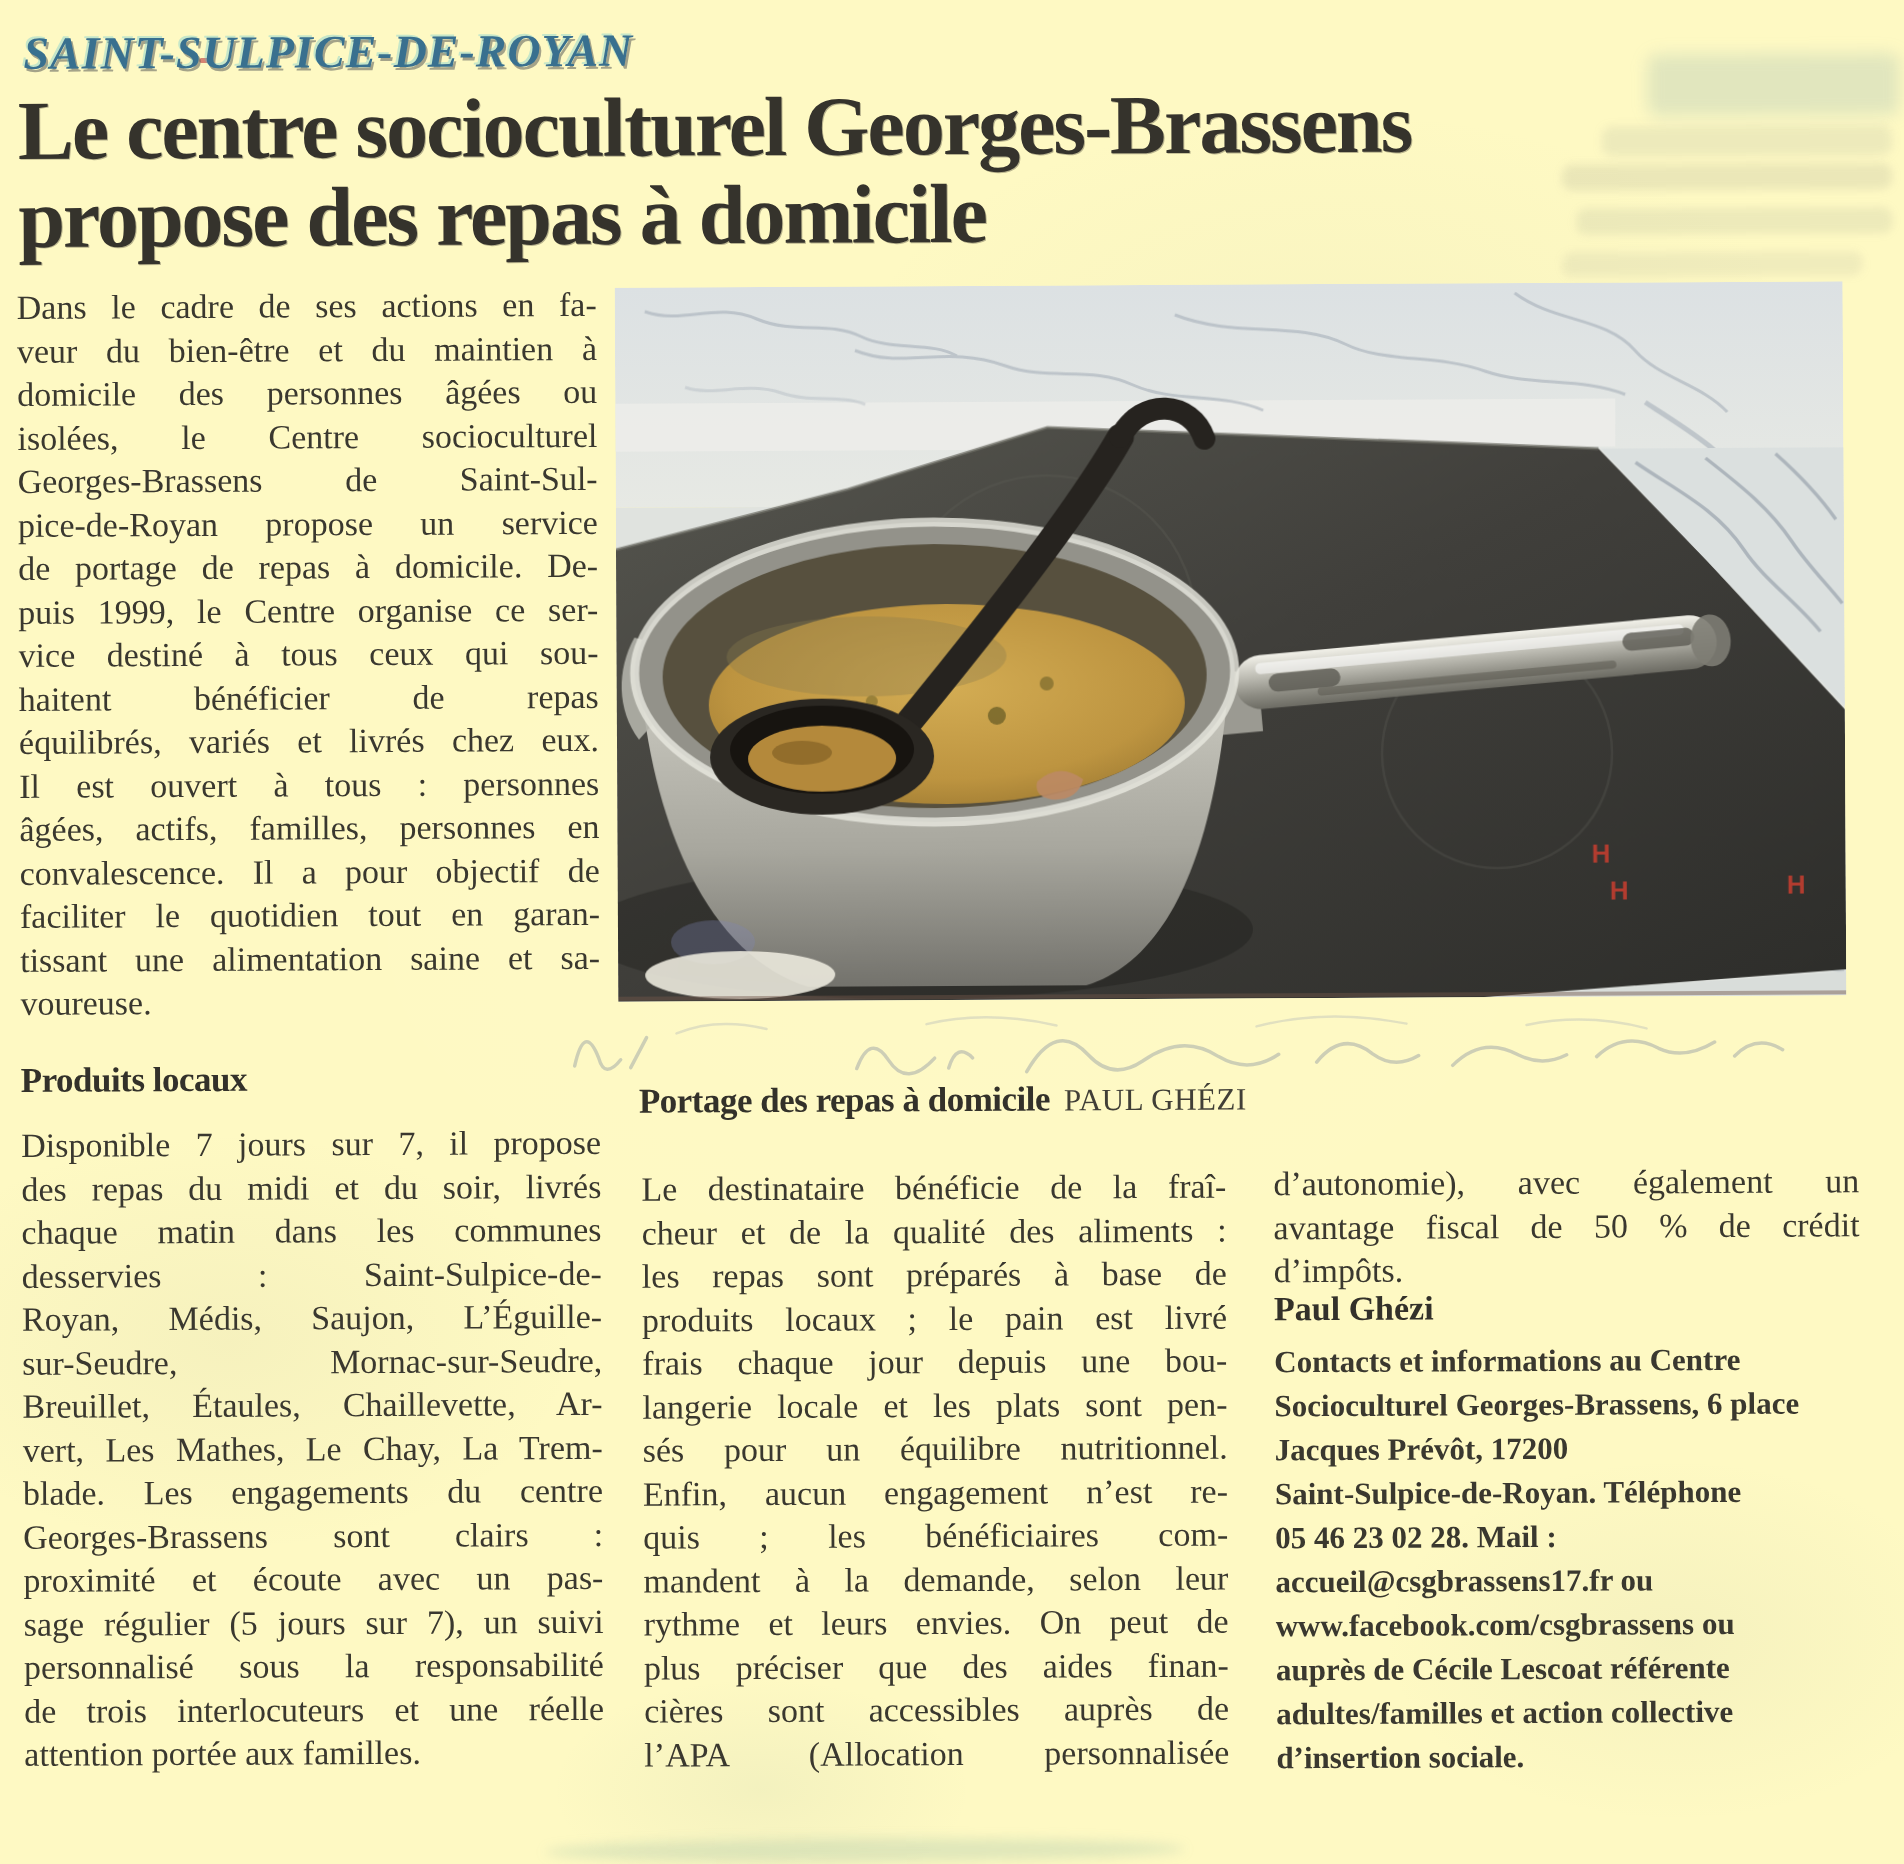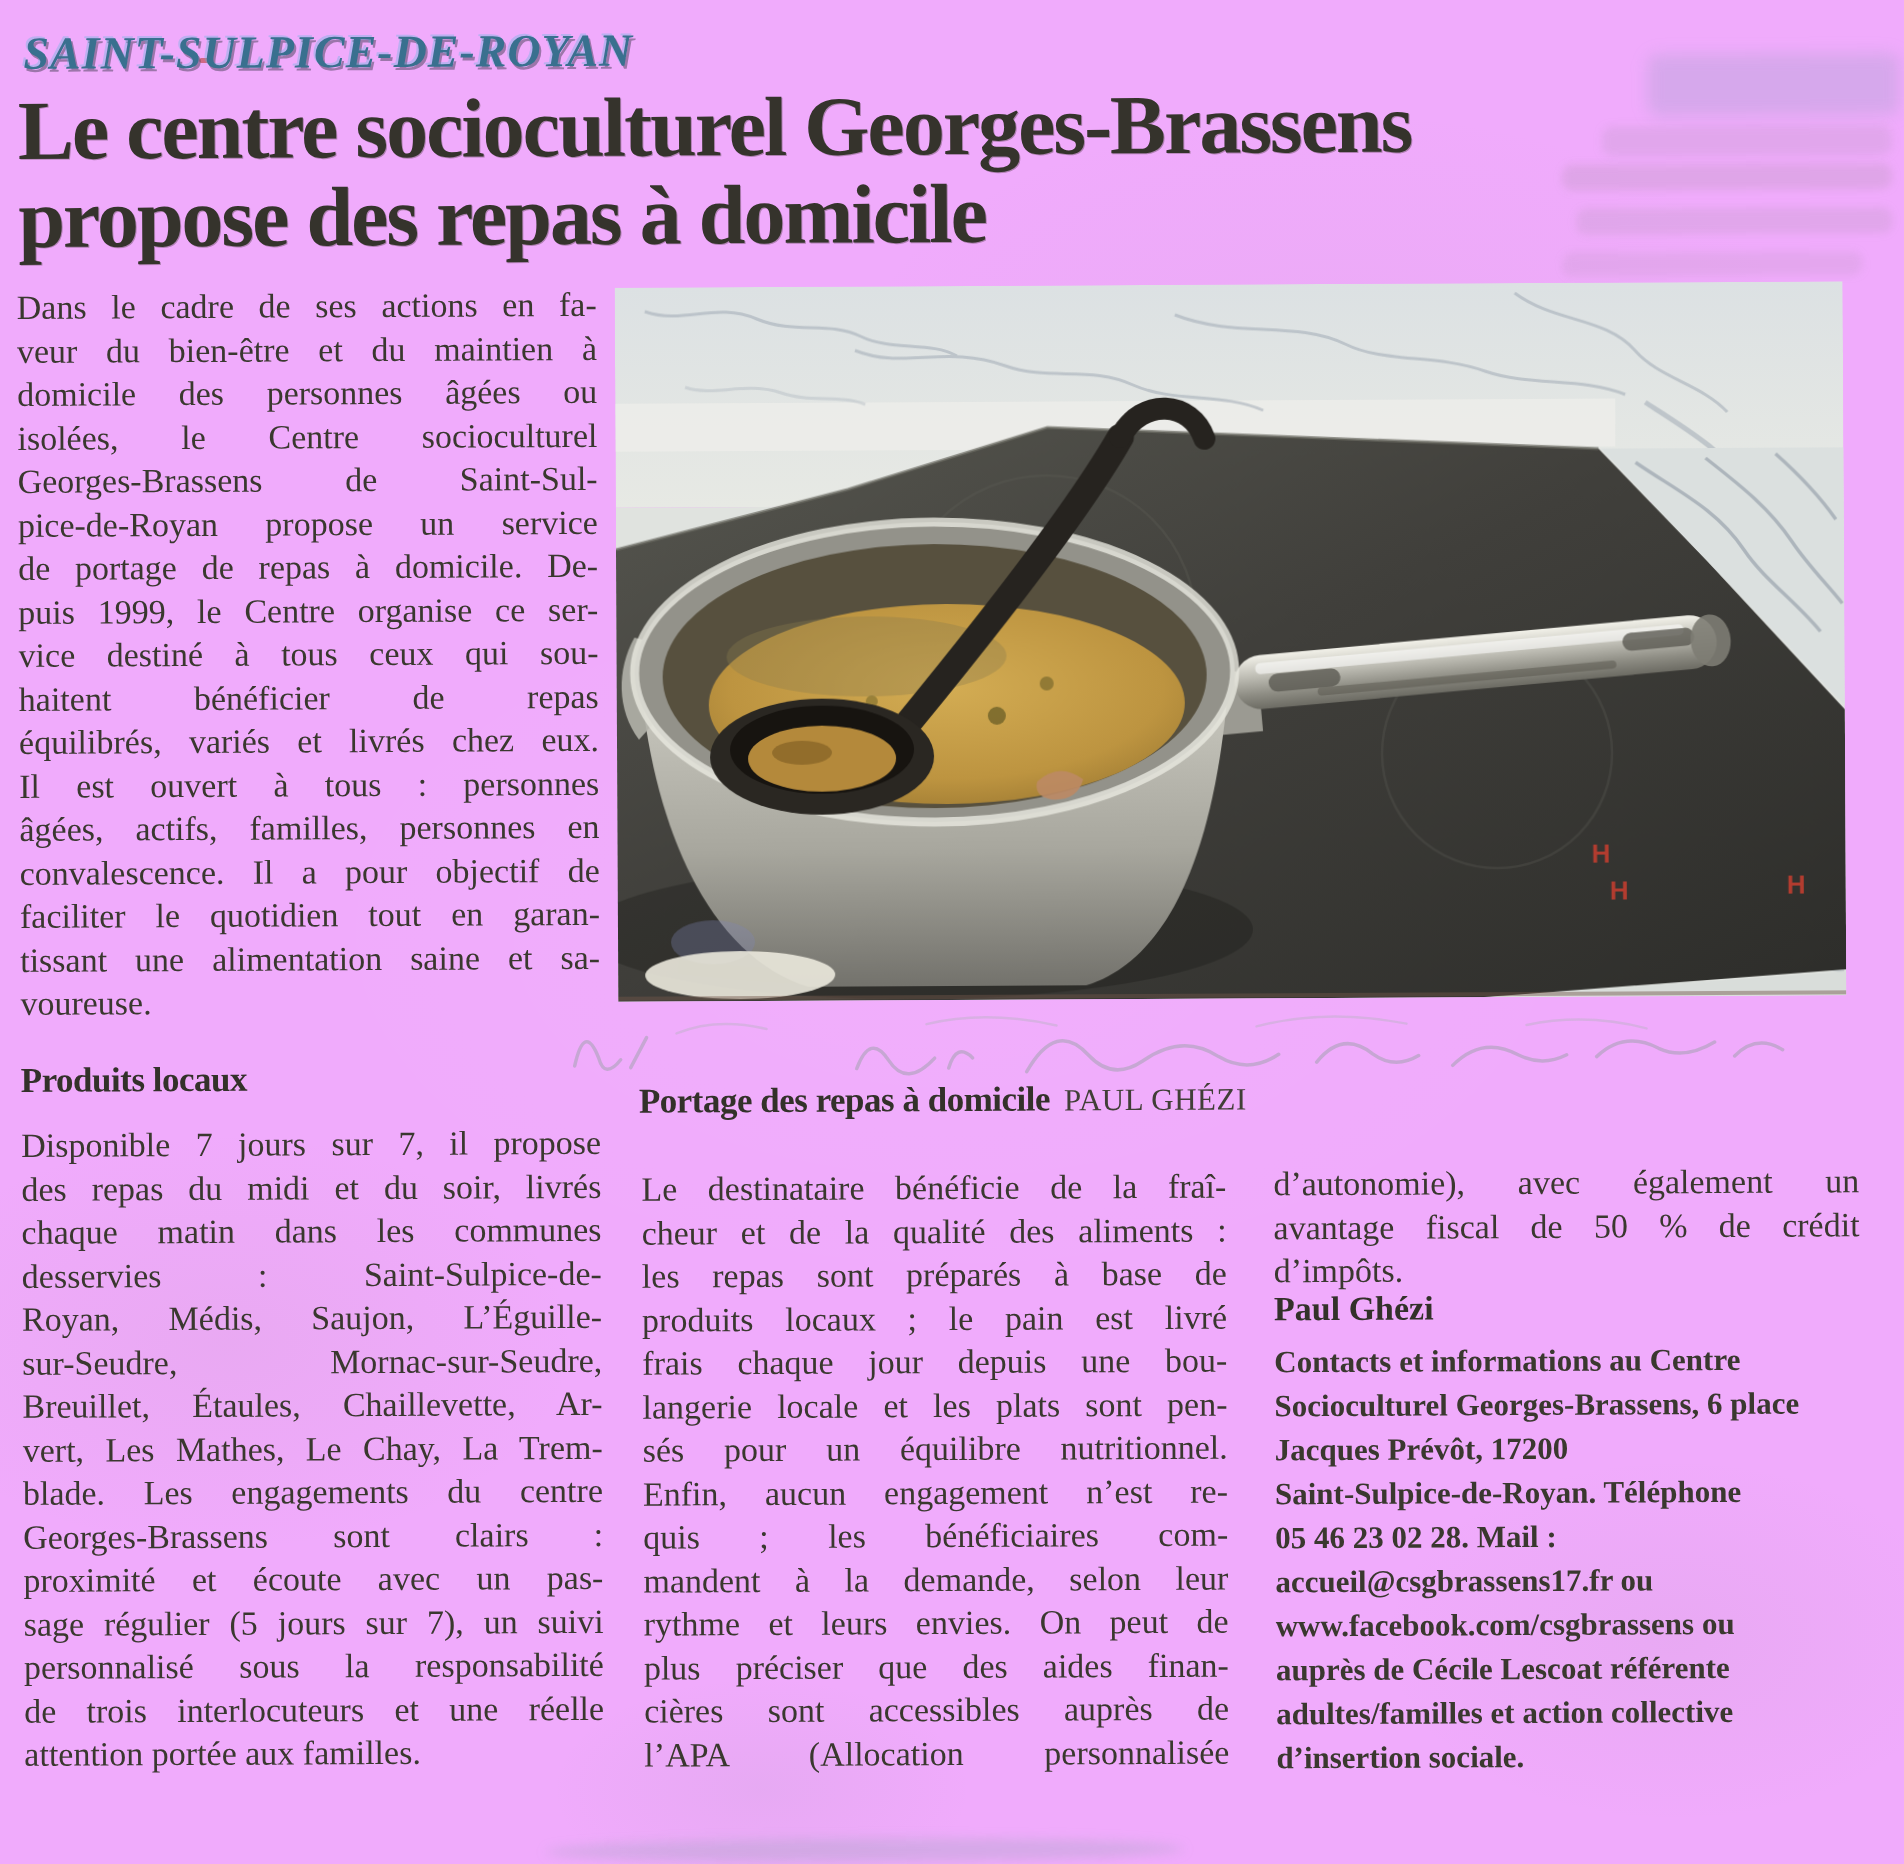--- a/index.html
+++ b/index.html
@@ -1,19 +1,19 @@
 <!DOCTYPE html>
 <html lang="fr"><head>
 <meta charset="utf-8">
 <style>
   html,body{margin:0;padding:0;background:#e6e7dc;}
   .page{
     position:relative;
     width:1904px;height:1864px;
-    background:#f0abfc;
+    background:#fef9c3;
     overflow:hidden;
     font-family:"Liberation Serif","DejaVu Serif",serif;
     color:#38362f;
   }
   
   .page::before{
     content:"";position:absolute;inset:0;pointer-events:none;
     background-image:
       radial-gradient(ellipse 500px 300px at 12% 72%, rgba(140,140,115,.07), transparent 70%),
       radial-gradient(ellipse 700px 380px at 70% 20%, rgba(150,155,140,.06), transparent 70%),

